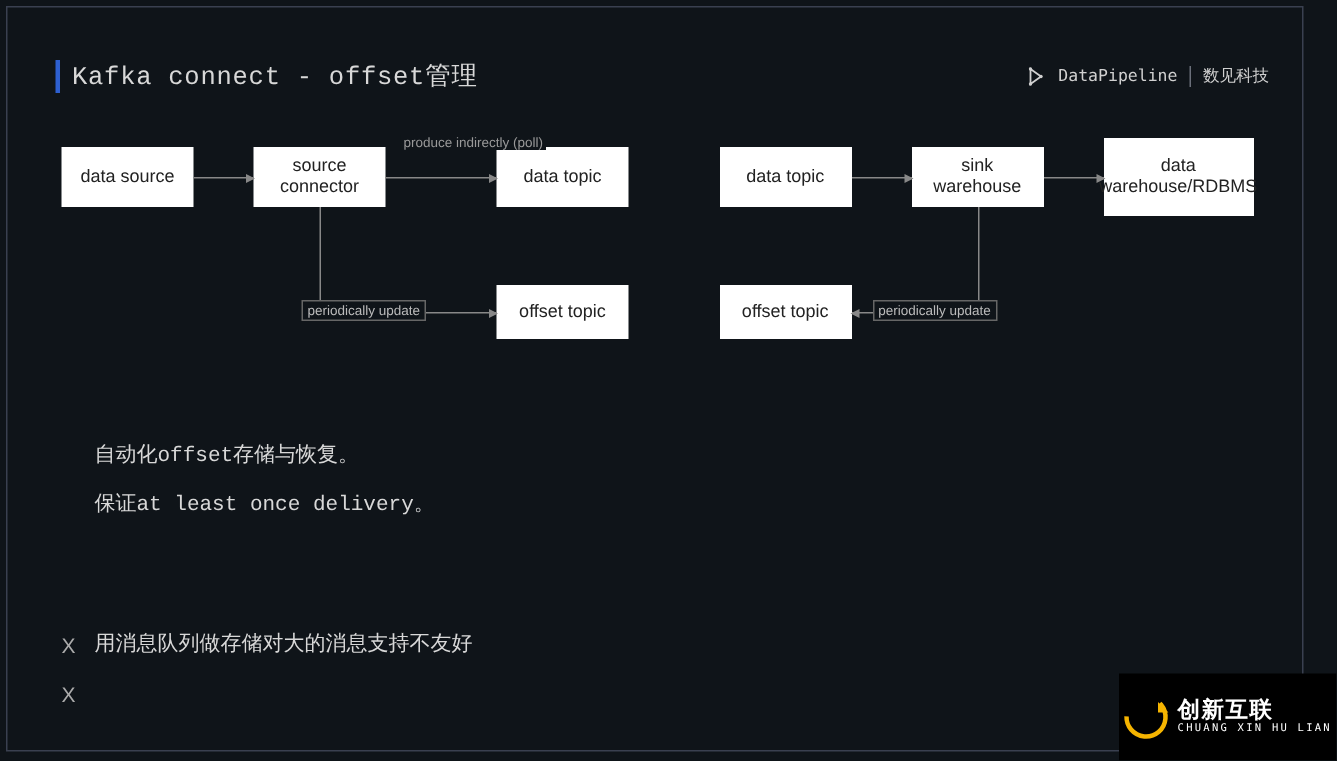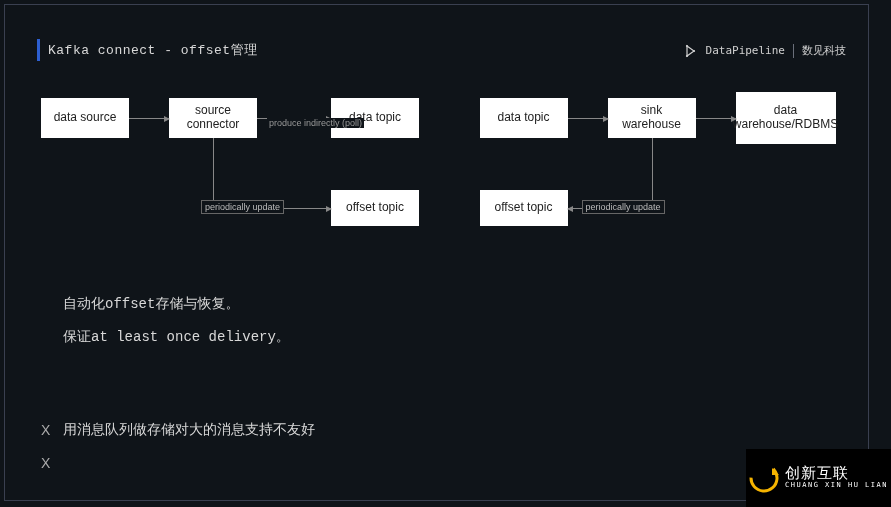--- a/index.html
+++ b/index.html
@@ -29,21 +29,21 @@
     font-family: "Courier New", monospace;
   }
   .title-bar {
     width: 3px;
     height: 22px;
     background: #2d5fd0;
     margin-right: 8px;
   }
   .title-text {
     color: #d8d8d8;
-    font-size: 13px;
+    font-size: 17px;
     letter-spacing: 0.5px;
   }
   .brand {
     position: absolute;
     top: 38px;
     right: 22px;
     display: flex;
     align-items: center;
     gap: 8px;
     font-size: 11px;
@@ -153,21 +153,21 @@
     width: 145px;
     height: 58px;
     background: #000;
     display: flex;
     align-items: center;
     justify-content: center;
     gap: 6px;
   }
   .watermark svg { display:block; }
   .watermark-text { display:flex; flex-direction:column; line-height:1.05; }
-  .watermark-text .zh { color:#fff; font-size:15px; font-weight:400; letter-spacing:1px;}
+  .watermark-text .zh { color:#fff; font-size:15px; font-weight:700; letter-spacing:1px;}
   .watermark-text .py { color:#fff; font-size:7px; letter-spacing:1.5px;text-align:center;}
 </style>
 </head>
 <body>
 
 <div class="slide">
 
   <div class="title-row">
     <div class="title-bar"></div>
     <div class="title-text">Kafka connect - offset管理</div>
@@ -190,21 +190,21 @@
     <div class="diagrams">
 
       <div class="diag">
         <div class="box src">data source</div>
         <div class="box conn">source connector</div>
         <div class="box topic">data topic</div>
         <div class="box" style="left:290px;top:100px;width:88px;height:36px">offset topic</div>
 
         <div class="arrow-h" style="left:88px; top:28px; width:40px"></div>
         <div class="arrow-h" style="left:216px; top:28px; width:74px"></div>
-        <span class="edge-label" style="left:226px; top:28px;">produce indirectly (poll)</span>
+        <span class="edge-label" style="left:226px; top:0;">produce indirectly (poll)</span>
 
         <div class="arrow-v" style="left:172px; top:48px; height:70px"></div>
         <div class="arrow-h" style="left:172px; top:118px; width:118px"></div>
         <span class="edge-label boxed" style="left:160px; top:110px;">periodically update</span>
       </div>
 
       <div class="diag">
         <div class="box" style="left:0;top:8px;width:88px;height:40px">data topic</div>
         <div class="box" style="left:128px;top:8px;width:88px;height:40px">sink warehouse</div>
         <div class="box" style="left:256px;top:2px;width:100px;height:52px">data warehouse/RDBMS</div>

